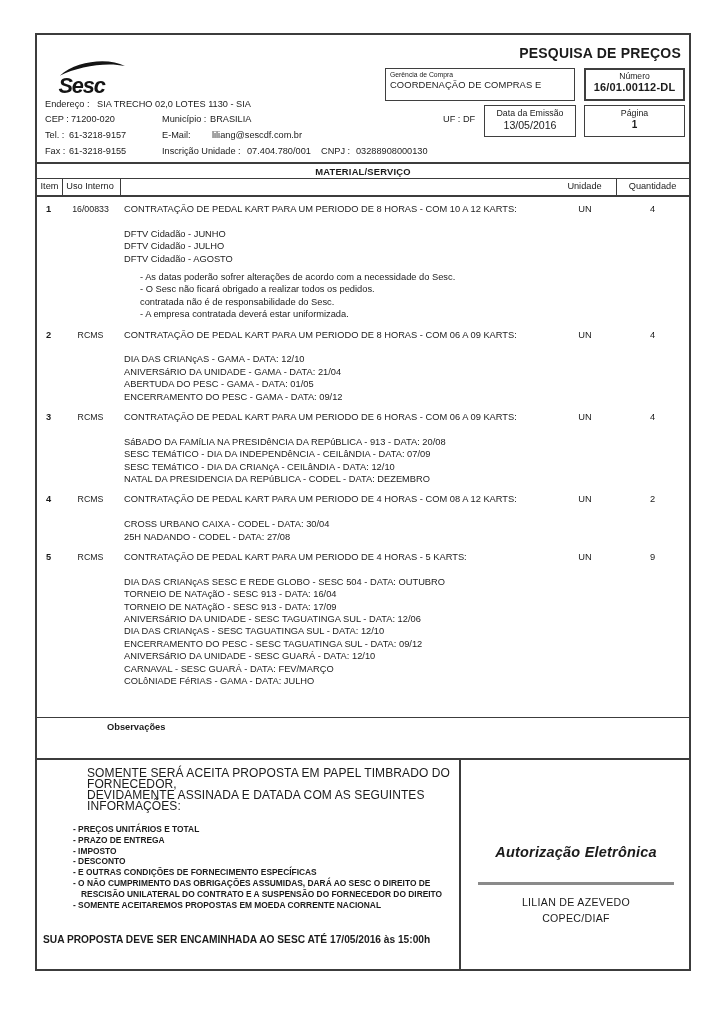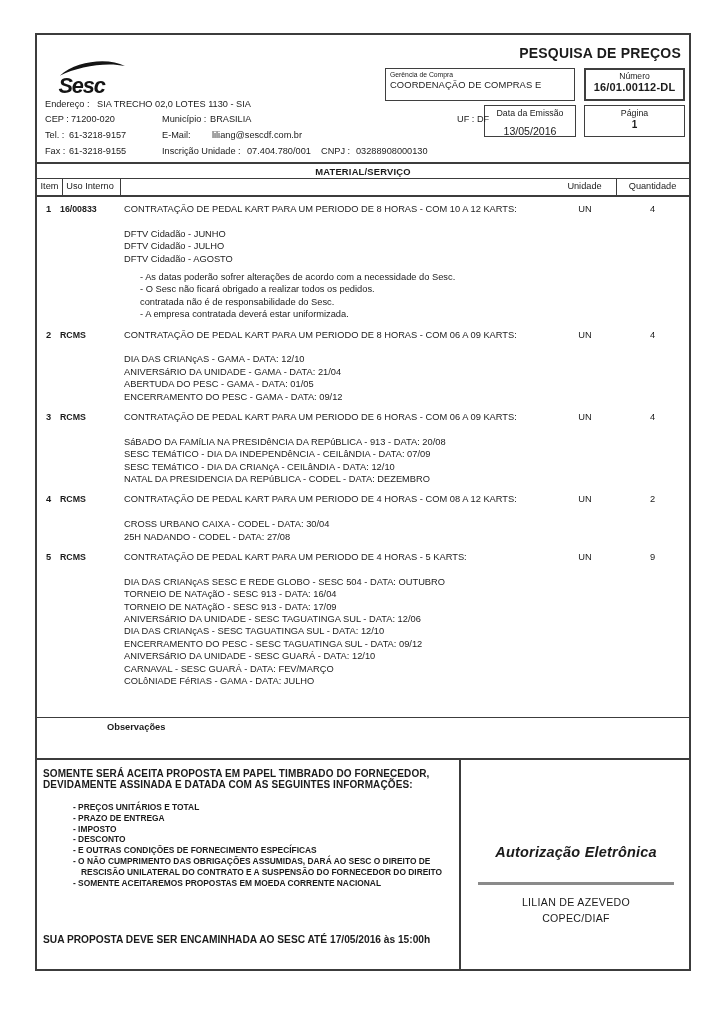--- a/index.html
+++ b/index.html
@@ -18,21 +18,21 @@
   .logo{position:absolute;left:20px;top:24px;width:70px;height:42px;}
   .hbox{position:absolute;border:1.5px solid #3f3f3f;box-sizing:border-box;background:#fff;}
   .gerencia-box{left:348px;top:33px;width:190px;height:33px;padding:2px 4px;}
   .gerencia-box .lbl{font-size:6.8px;display:block;}
   .gerencia-box .val{font-size:9.4px;display:block;margin-top:1px;letter-spacing:.1px;}
   .numero-box{left:547px;top:33px;width:101px;height:33px;border-width:2.2px;text-align:center;}
   .numero-box .lbl{font-size:8.6px;display:block;margin-top:1px;}
   .numero-box .val{font-size:11px;font-weight:bold;display:block;letter-spacing:.2px;}
   .data-box{left:447px;top:70px;width:92px;height:32px;text-align:center;}
   .data-box .lbl{font-size:8.8px;display:block;margin-top:2px;}
-  .data-box .val{font-size:10.6px;display:block;margin-top:7px;}
+  .data-box .val{font-size:10.6px;display:block;margin-top:1px;}
   .pagina-box{left:547px;top:70px;width:101px;height:32px;text-align:center;}
   .pagina-box .lbl{font-size:8.8px;display:block;margin-top:2px;}
   .pagina-box .val{font-size:10px;font-weight:bold;display:block;margin-top:1px;}
   .addr-line{position:absolute;left:8px;font-size:9.2px;white-space:nowrap;}
   .addr-line .seg{position:absolute;white-space:nowrap;}
   .l-endereco{top:64px;}
   .l-cep{top:79px;}
   .l-tel{top:95px;}
   .l-fax{top:111px;}
   
@@ -49,37 +49,37 @@
   .col-uso{left:23px;width:61px;}
   .col-desc{left:84px;width:432px;}
   .col-un{left:516px;width:64px;}
   .col-qty{left:580px;width:71px;}
   
   .tbody{position:absolute;left:0;right:0;top:162px;height:521px;box-sizing:border-box;
     border-bottom:1.2px solid #3c3c3c;padding-top:6px;font-size:9.3px;line-height:12.4px;overflow:hidden;}
   .item-block{position:relative;margin-bottom:8px;}
   .item-head{position:relative;height:12.4px;}
   .c-item{position:absolute;left:0;width:23px;text-align:center;font-weight:bold;}
-  .c-uso{position:absolute;left:23px;width:61px;text-align:left;font-size:8.8px;font-weight:bold;}
+  .c-uso{position:absolute;left:23px;width:61px;text-align:center;font-size:8.8px;}
   .c-desc{position:absolute;left:87px;right:142px;white-space:nowrap;}
   .c-un{position:absolute;left:516px;width:64px;text-align:center;}
   .c-qty{position:absolute;left:580px;width:71px;text-align:center;}
   .details{margin-top:12.4px;margin-left:87px;}
   .detail-line{white-space:nowrap;}
   .notes{margin-top:6px;margin-left:103px;}
   .note-line{white-space:nowrap;}
   
   .obs-row{position:absolute;left:0;right:0;top:684px;height:39px;box-sizing:border-box;}
   .obs-label{position:absolute;left:70px;top:3px;font-size:9.3px;font-weight:bold;}
   
   .footer{position:absolute;left:0;right:0;top:723px;bottom:0;box-sizing:border-box;
     border-top:2.5px solid #3c3c3c;}
   .f-left{position:absolute;left:0;top:0;bottom:0;width:424px;box-sizing:border-box;
     border-right:2px solid #3c3c3c;padding:8px 6px;}
-  .f-intro{font-size:10px;font-weight:bold;line-height:11px;letter-spacing:.1px;}
+  .f-intro{font-size:12px;font-weight:normal;line-height:11px;letter-spacing:.1px;margin-left:44px;}
   .f-bullets{margin-top:12px;margin-left:30px;font-size:8.4px;font-weight:bold;line-height:10.8px;}
   .f-bullets .cont{padding-left:8px;}
   .f-deadline{position:absolute;left:6px;top:174px;width:418px;font-size:10.2px;font-weight:bold;white-space:nowrap;}
   .f-right{position:absolute;left:426px;right:0;top:0;bottom:0;text-align:center;}
   .autorizacao{margin-top:84px;font-size:14.5px;font-weight:bold;font-style:italic;letter-spacing:.2px;}
   .sig-line{width:196px;height:3px;background:#8a8a8a;margin:22px auto 0 auto;}
   .sig-nome{margin-top:11px;font-size:10.6px;letter-spacing:.3px;}
   .sig-cargo{margin-top:4px;font-size:10.6px;letter-spacing:.3px;}
 </style>
 </head>
@@ -118,21 +118,21 @@
     <div class="addr-line l-endereco">
       <span class="seg" style="left:0;">Endereço :</span>
       <span class="seg" style="left:52px;">SIA TRECHO 02,0 LOTES 1130 - SIA</span>
     </div>
 
     <div class="addr-line l-cep">
       <span class="seg" style="left:0;">CEP :</span>
       <span class="seg" style="left:26px;">71200-020</span>
       <span class="seg" style="left:117px;">Município :</span>
       <span class="seg" style="left:165px;">BRASILIA</span>
-      <span class="seg" style="left:412px;">UF : DF</span>
+      <span class="seg" style="left:398px;">UF : DF</span>
     </div>
 
     <div class="addr-line l-tel">
       <span class="seg" style="left:0;">Tel. :</span>
       <span class="seg" style="left:24px;">61-3218-9157</span>
       <span class="seg" style="left:117px;">E-Mail:</span>
       <span class="seg" style="left:167px;">liliang@sescdf.com.br</span>
     </div>
 
     <div class="addr-line l-fax">

